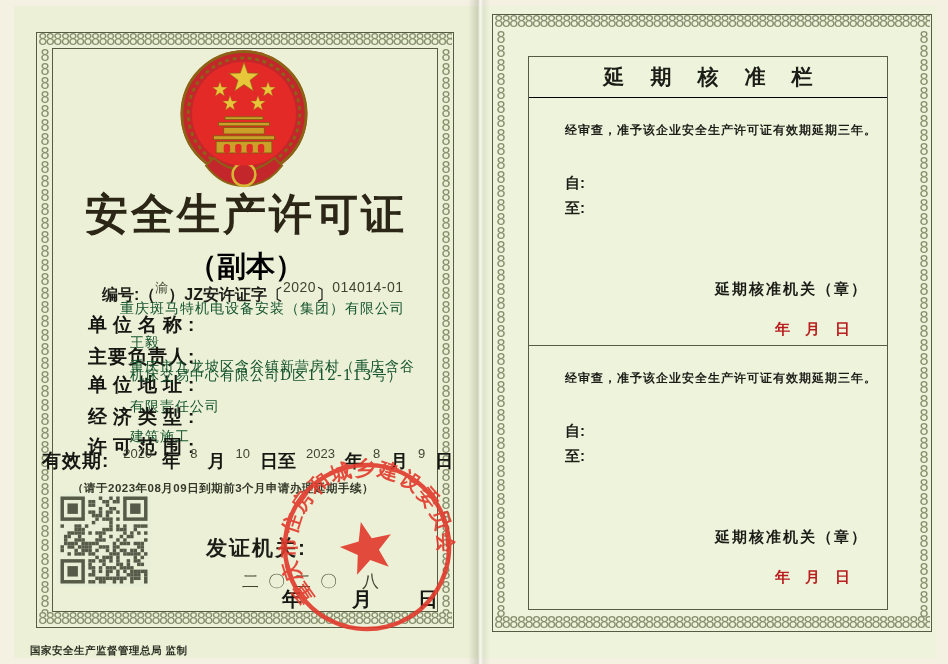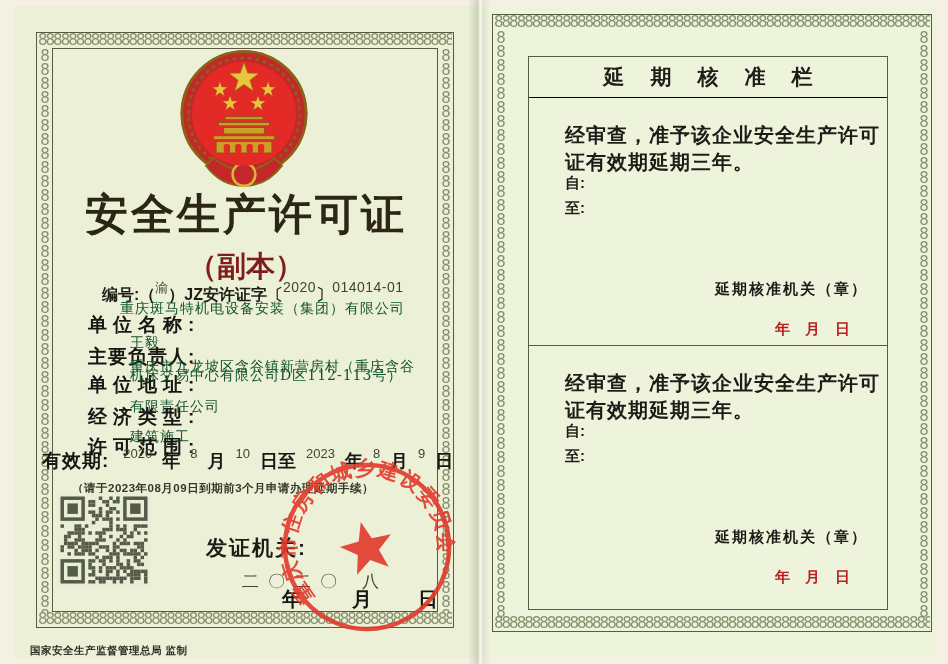--- a/index.html
+++ b/index.html
@@ -22,21 +22,21 @@
   .chain.h{left:1px;right:1px;height:15px;text-align:center;}
   .chain.h.top{top:0;}
   .chain.h.bot{bottom:0;}
   .chain.v{top:14px;bottom:14px;width:15px;writing-mode:vertical-rl;text-orientation:upright;letter-spacing:-4px;}
   .chain.v.lft{left:0;}
   .chain.v.rgt{right:0;}
   
   .abs{position:absolute;line-height:1.15;}
   .cert-title{left:0;width:464px;top:184px;text-align:center;font-size:43px;font-weight:900;
     letter-spacing:3px;color:#2b2615;}
-  .cert-sub{left:0;width:464px;top:244px;text-align:center;font-size:29px;font-weight:900;color:#7f1d1d;}
+  .cert-sub{left:0;width:464px;top:244px;text-align:center;font-size:29px;font-weight:900;color:#000000;}
   .numline{left:88px;top:280px;font-size:16px;font-weight:bold;color:#1d1d18;white-space:nowrap;}
   .raised{display:inline-block;transform:translateY(-8px);font-size:13px;font-weight:normal;color:#3f4431;}
   .raised.big{font-size:14px;letter-spacing:.5px;}
   .flabel{font-size:19px;font-weight:bold;color:#161613;letter-spacing:6px;white-space:nowrap;padding-left:40px;}
   .flabel.tight{letter-spacing:1px;}
   .fvalue{font-family:"DejaVu Serif",serif;font-size:14px;color:#14532d;letter-spacing:1px;white-space:nowrap;}
   .validity{left:28px;top:444px;white-space:nowrap;}
   .validity .vl{font-size:19px;font-weight:bold;color:#161613;letter-spacing:1px;margin-right:8px;}
   .validity .v-num{display:inline-block;transform:translateY(-9px);font-size:13px;color:#3f4431;margin:0 6px 0 6px;}
   .validity .v-unit{font-size:18px;font-weight:bold;color:#161613;margin:0 4px;}
@@ -45,21 +45,21 @@
   .d-fill{font-family:"DejaVu Serif",serif;font-size:17px;color:#3f4431;letter-spacing:9px;}
   .d-unit{font-size:20px;font-weight:bold;color:#161613;}
   .page-footer{left:16px;top:638px;font-size:10.5px;font-weight:bold;color:#2c3024;letter-spacing:.5px;}
   
   .rbox{position:absolute;left:50px;top:50px;width:358px;height:552px;border:1px solid #565b43;background:transparent;}
   .rhead{height:40px;line-height:40px;border-bottom:1px solid #000000;text-align:center;
     font-size:21px;font-weight:bold;color:#1d1d18;letter-spacing:26px;padding-left:26px;}
   .rsec{position:relative;}
   .rsec.s1{height:247px;}
   .rsec.s2{height:263px;border-top:1px solid #565b43;}
-  .approval{position:absolute;left:36px;top:24px;font-size:20px;color:#1d1d18;letter-spacing:1px;font-weight:600;}
+  .approval{position:absolute;left:36px;top:24px;font-size:12px;color:#1d1d18;letter-spacing:1px;font-weight:600;}
   .fromto{position:absolute;left:36px;font-size:15px;font-weight:bold;color:#1d1d18;}
   .fromto.f{top:76px;}
   .fromto.t{top:101px;}
   .authority{position:absolute;left:186px;top:182px;font-size:15px;font-weight:600;color:#1d1d18;letter-spacing:2px;}
   .rdate{position:absolute;left:246px;top:222px;font-size:15px;font-weight:bold;color:#b91c1c;}
   
   .stamp{position:absolute;left:264px;top:452px;width:178px;height:178px;opacity:.9;}
   .emblem{position:absolute;left:152px;top:38px;width:156px;height:152px;}
   .qr{position:absolute;left:43px;top:487px;width:94px;height:94px;}
 </style>

